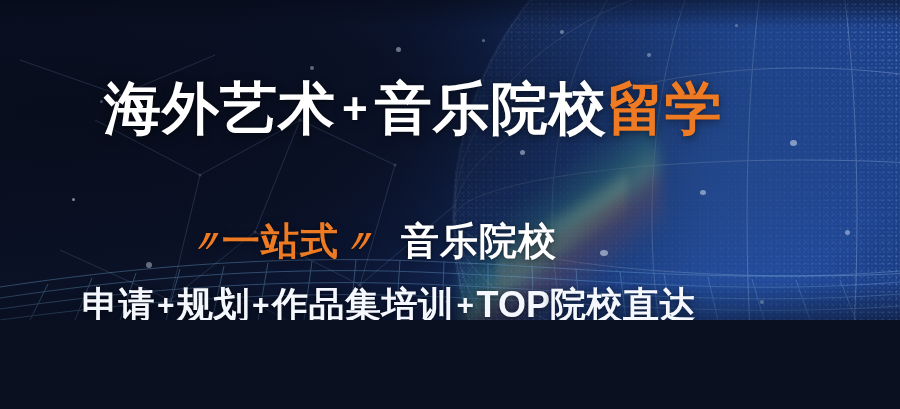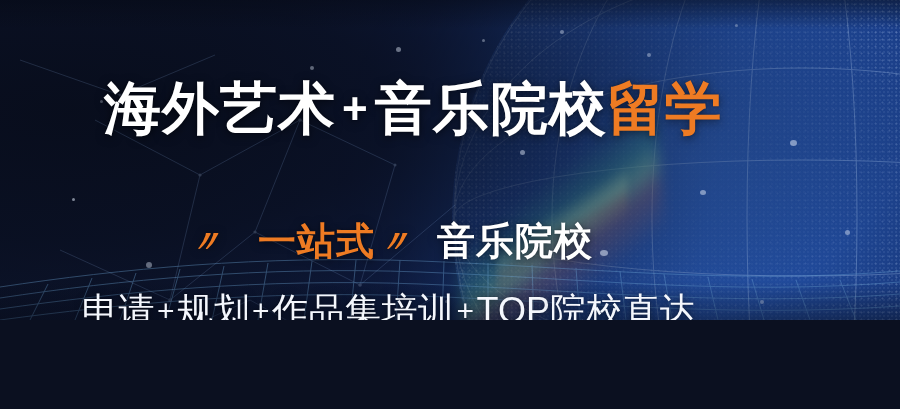--- a/index.html
+++ b/index.html
@@ -230,39 +230,38 @@
     font-weight: bold;
     letter-spacing: 1px;
     white-space: nowrap;
     color: #ffffff;
     text-shadow:
       0 2px 9px rgba(0,0,0,0.5),
       0 0 2px rgba(0,0,0,0.3);
   }
   .subline .accent {
     color: #ee7b23;
-    margin-left: 36px;
   }
   .subline .q {
     color: #ee7b23;
     font-style: italic;
     font-weight: bold;
     letter-spacing: -2px;
     display: inline-block;
     transform: scaleY(0.82);
   }
   .subline .gap { display: inline-block; width: 26px; }
 
   .tagline {
     position: absolute;
     left: 82px;
-    top: 293px;
+    top: 287px;
     font-size: 36px;
     line-height: 1;
-    font-weight: normal;
+    font-weight: bold;
     letter-spacing: 0.5px;
     white-space: nowrap;
     color: #f4f7fd;
     text-shadow:
       0 2px 8px rgba(0,0,0,0.5),
       0 0 2px rgba(0,0,0,0.3);
   }
   .tagline .plus {
     font-size: 30px;
     padding: 0 2px;

